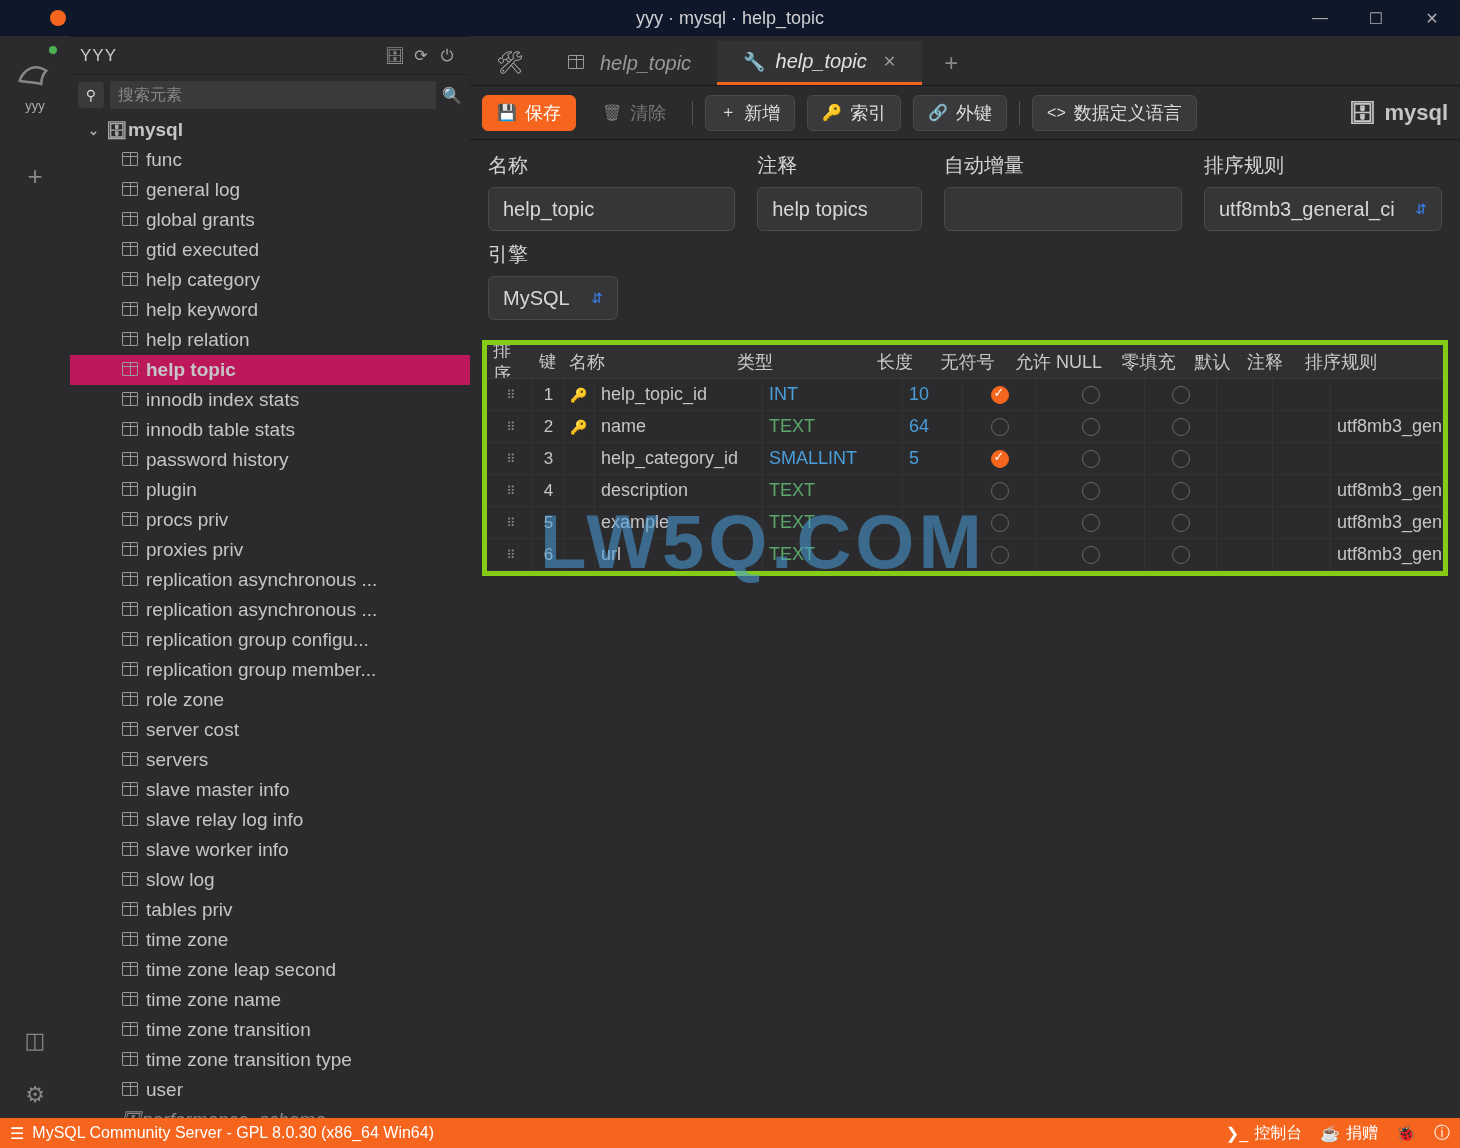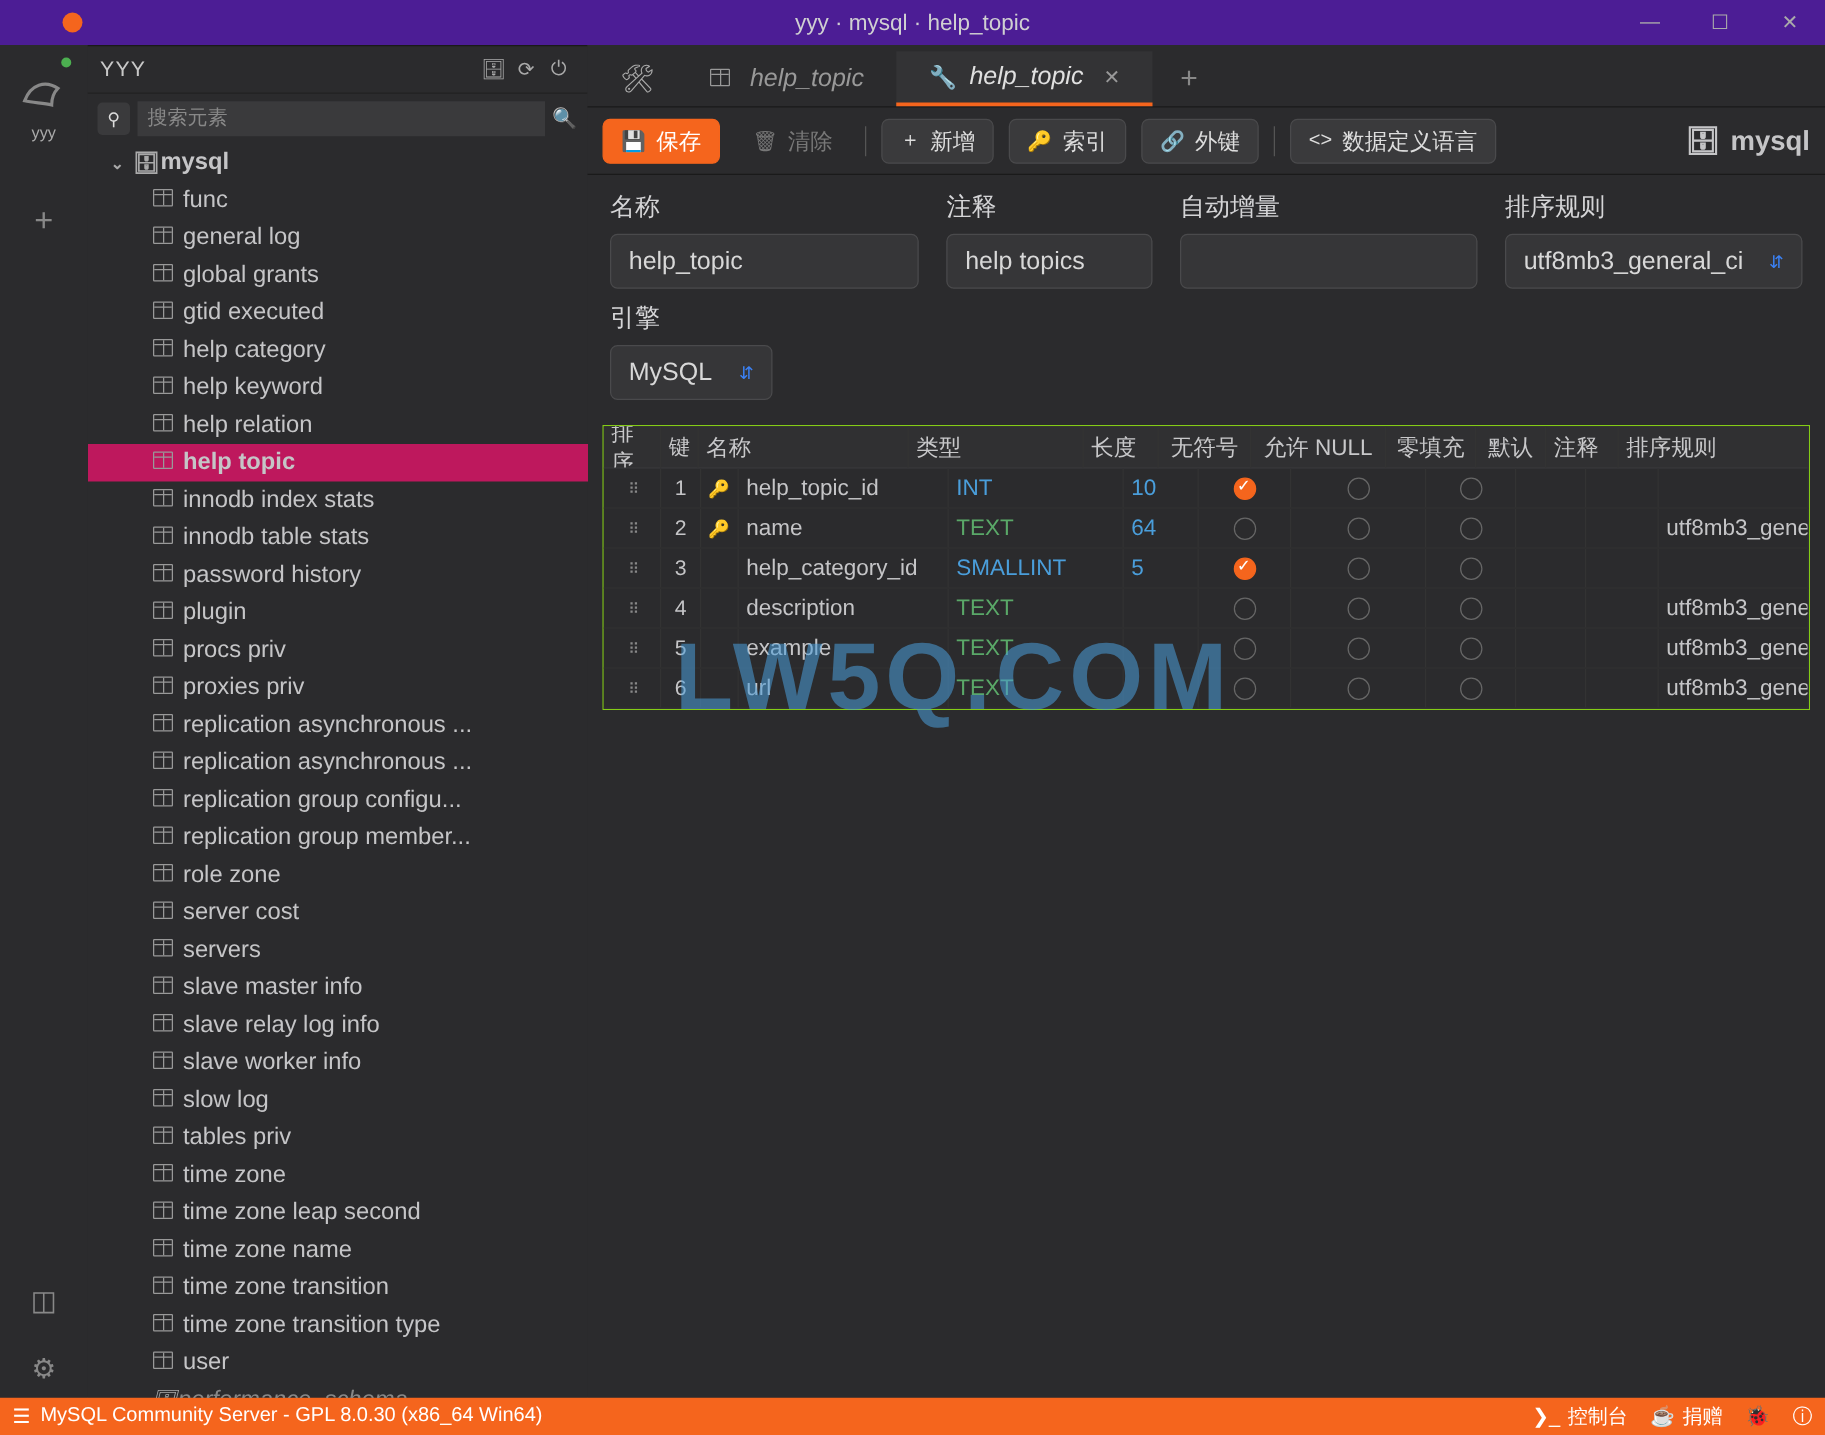--- a/index.html
+++ b/index.html
@@ -1,18 +1,18 @@
 <!DOCTYPE html>
 <html><head>
 <meta charset="utf-8">
 <style>
 * { box-sizing: border-box; margin: 0; padding: 0; font-family: "Segoe UI", Arial, sans-serif; }
 body { background: #2b2b2d; color: #c5c5c7; width: 1460px; height: 1148px; overflow: hidden; font-size: 16px; }
 
-.titlebar { height: 36px; background: #4c1d95; display: flex; align-items: center; position: relative; padding-left: 40px; }
+.titlebar { height: 36px; background: #0f172a; display: flex; align-items: center; position: relative; padding-left: 40px; }
 .titlebar .title-text { position:absolute; left:50%; transform:translateX(-50%); font-size: 18px; color: #d0d0d2; }
 .win-controls { position:absolute; right:0; display:flex; }
 .win-btn { width:56px; height:36px; display:flex; align-items:center; justify-content:center; color:#aaa; font-size:16px; }
 .orange-dot { width:16px; height:16px; border-radius:50%; background:#f5651d; margin-left:10px; }
 
 .app-body { display:flex; height: calc(100% - 36px - 30px); }
 
 .rail { width: 70px; background:#2b2b2d; display:flex; flex-direction:column; align-items:center; padding-top:10px; gap:8px; position:relative;}
 .rail-conn { width:44px; text-align:center; }
 .rail-conn .dot { width:8px; height:8px; border-radius:50%; background:#4caf50; margin-left:auto; }
@@ -70,21 +70,21 @@
 .form-col { display:flex; flex-direction:column; gap:8px;}
 .form-col.w1 { width:270px;}
 .form-col.w2 { width:180px;}
 .form-col.w3 { width:260px;}
 .form-col.w4 { width:260px;}
 .form-col label { font-size:20px; color:#d5d5d7;}
 .finput { height:44px; background:#363638; border:1px solid #4a4a4c; border-radius:6px; padding:0 14px; font-size:20px; color:#d8d8d8; display:flex; align-items:center; justify-content:space-between;}
 .finput .chev { color:#3b82f6; font-size:14px;}
 .finput.small { width:130px;}
 
-.grid { margin:10px 12px 0 12px; border:1px solid #84cc16; font-size:18px;}
+.grid { margin:10px 12px 0 12px; border:5px solid #84cc16; font-size:18px;}
 .ghdr, .grow { display:flex; align-items:center; height:32px;}
 .ghdr { background:#303032; font-weight:500; color:#c8c8ca; border-bottom:1px solid #3a3a3c; height:34px;}
 .grow { border-bottom:1px solid #333; background:#2b2b2d;}
 .gc { padding:0 6px; border-right:1px solid #333; height:100%; display:flex; align-items:center; overflow:hidden;}
 .gc.sort { width:46px; justify-content:center;}
 .gc.num { width:32px; justify-content:center; font-size:17px;}
 .gc.key { width:30px; justify-content:center;}
 .gc.name { width:168px;}
 .gc.type { width:140px;}
 .gc.len { width:60px;}

